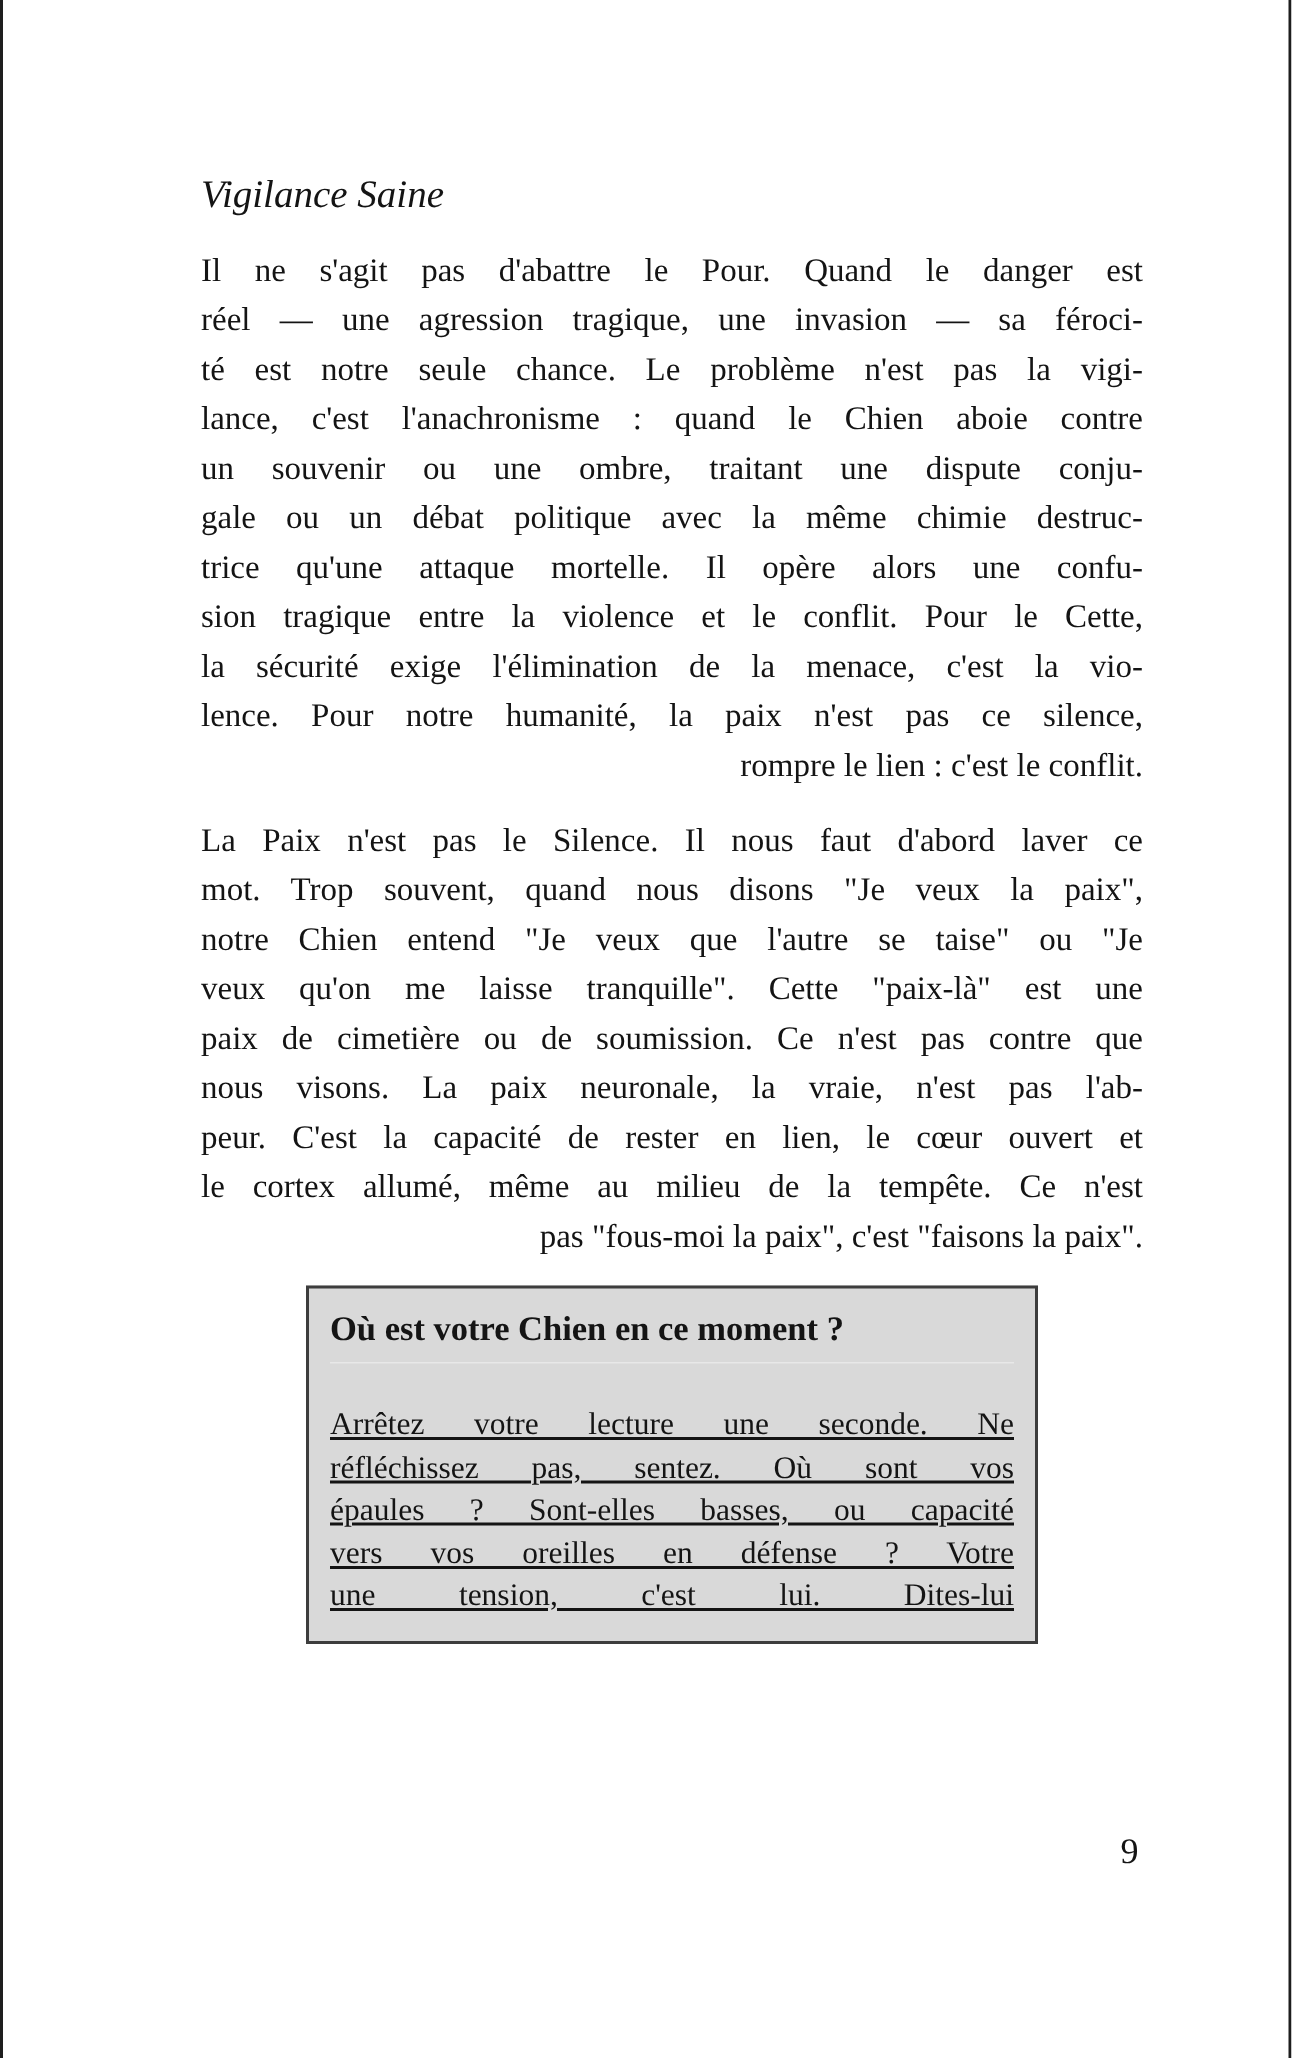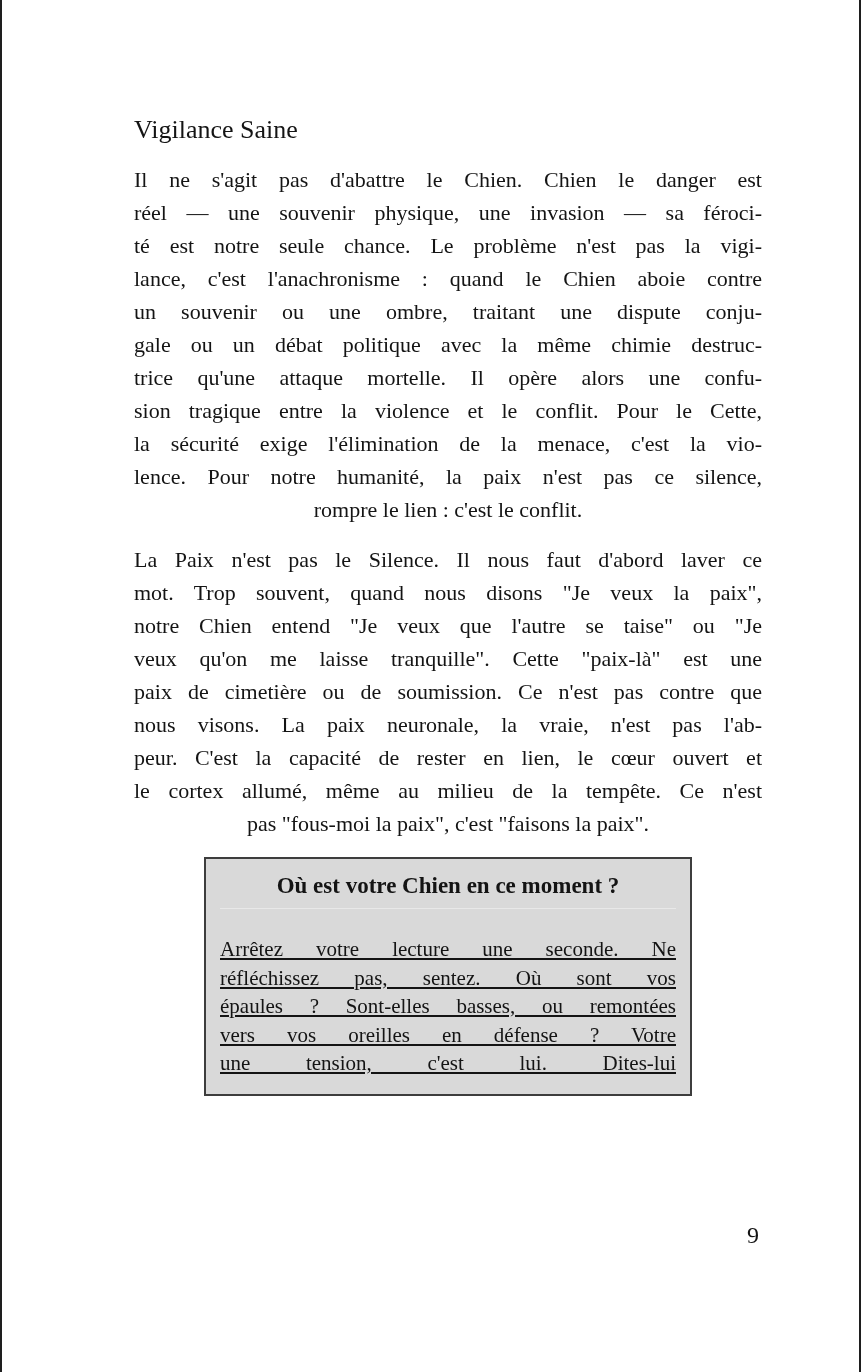--- a/index.html
+++ b/index.html
@@ -20,54 +20,55 @@
     color: #141414;
     overflow: hidden;
   }
   .content {
     position: absolute;
     left: 132px;
     top: 114px;
     width: 628px;
   }
   .heading {
+    font-style: italic;
     font-weight: normal;
     font-size: 26px;
     line-height: 32px;
     margin: 0 0 17px 0;
   }
   .paragraph {
     margin: 0 0 17px 0;
     font-size: 22px;
   }
   .line {
     line-height: 33px;
     text-align: justify;
     text-align-last: justify;
     white-space: nowrap;
   }
   .line.last {
-    text-align: center;
+    text-align: right;
     text-align-last: auto;
   }
   .callout {
     box-sizing: border-box;
     margin: 14px 0 0 70px;
     width: 488px;
     border: 2px solid #3d3d3d;
     background: #d9d9d9;
     padding: 10px 14px 16px 14px;
   }
   .callout-title {
     font-weight: bold;
     font-size: 23px;
     line-height: 30px;
     padding: 2px 0 7px 0;
     border-bottom: 1px solid #e8e8e8;
-    text-align: center;
+    text-align: left;
   }
   .callout-body {
     margin-top: 26px;
     font-size: 21px;
   }
   .callout-body .line {
     line-height: 28.5px;
     text-decoration: underline;
   }
   .page-number {
@@ -80,22 +81,22 @@
 </style>
 </head>
 <body>
 
 <div class="page" style="color: rgb(20, 20, 20); background: rgb(255, 255, 255); border-left-color: rgb(30, 30, 30); border-right-color: rgb(30, 30, 30);">
   <div class="content">
     <h2 class="heading">Vigilance Saine</h2>
 
     <div id="paragraphs">
         <div class="paragraph">
-          <div class="line">Il ne s'agit pas d'abattre le Chien. Chien le danger est</div>
-          <div class="line">réel — une souvenir physique, une invasion — sa féroci-</div>
+          <div class="line">Il ne s'agit pas d'abattre le Pour. Quand le danger est</div>
+          <div class="line">réel — une agression tragique, une invasion — sa féroci-</div>
           <div class="line">té est notre seule chance. Le problème n'est pas la vigi-</div>
           <div class="line">lance, c'est l'anachronisme : quand le Chien aboie contre</div>
           <div class="line">un souvenir ou une ombre, traitant une dispute conju-</div>
           <div class="line">gale ou un débat politique avec la même chimie destruc-</div>
           <div class="line">trice qu'une attaque mortelle. Il opère alors une confu-</div>
           <div class="line">sion tragique entre la violence et le conflit. Pour le Cette,</div>
           <div class="line">la sécurité exige l'élimination de la menace, c'est la vio-</div>
           <div class="line">lence. Pour notre humanité, la paix n'est pas ce silence,</div>
           <div class="line last">rompre le lien : c'est le conflit.</div>
         </div>
@@ -110,21 +111,21 @@
           <div class="line">le cortex allumé, même au milieu de la tempête. Ce n'est</div>
           <div class="line last">pas "fous-moi la paix", c'est "faisons la paix".</div>
         </div>
       </div>
 
     <div class="callout" style="background: rgb(217, 217, 217); border-color: rgb(61, 61, 61);">
       <div class="callout-title">Où est votre Chien en ce moment ?</div>
       <div class="callout-body" id="callout-body">
           <div class="line">Arrêtez votre lecture une seconde. Ne</div>
           <div class="line">réfléchissez pas, sentez. Où sont vos</div>
-          <div class="line">épaules ? Sont-elles basses, ou remontées</div>
+          <div class="line">épaules ? Sont-elles basses, ou capacité</div>
           <div class="line">vers vos oreilles en défense ? Votre</div>
           <div class="line">une tension, c'est lui. Dites-lui</div>
         </div>
     </div>
   </div>
 
   <div class="page-number">9</div>
 </div>
 
 </body></html>

